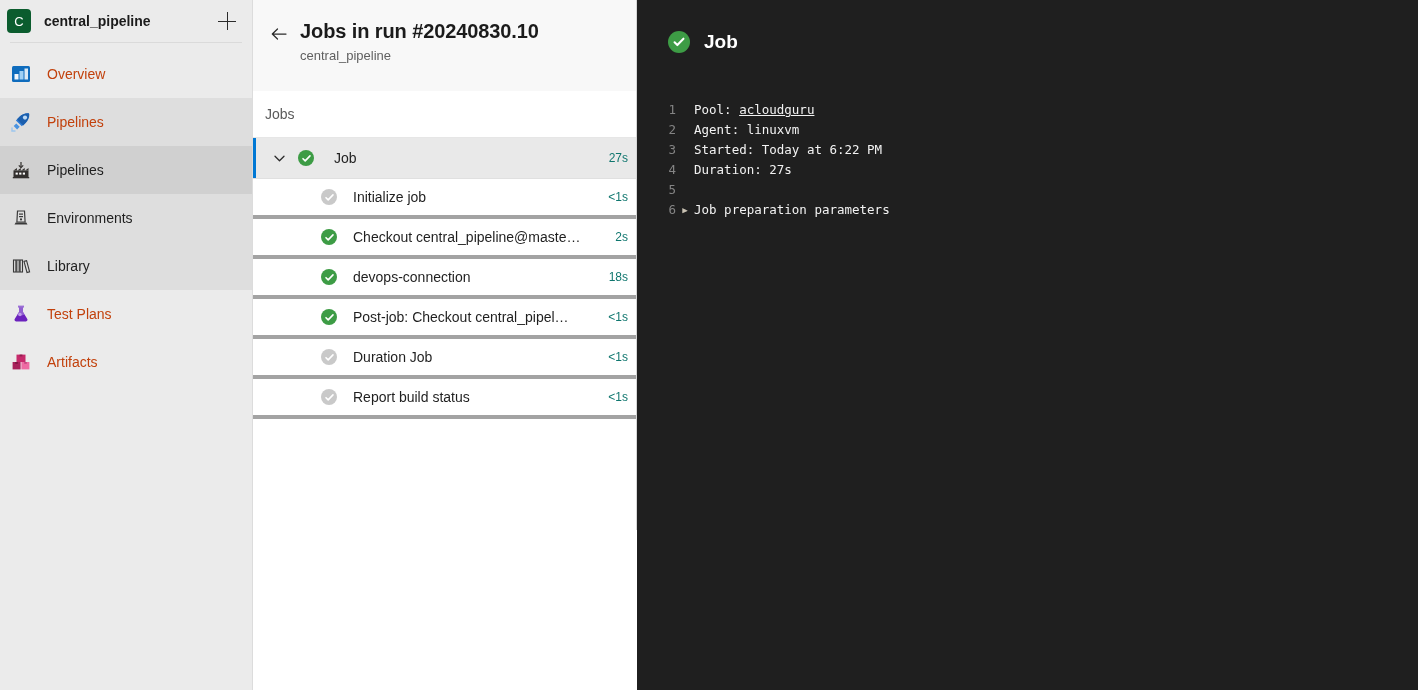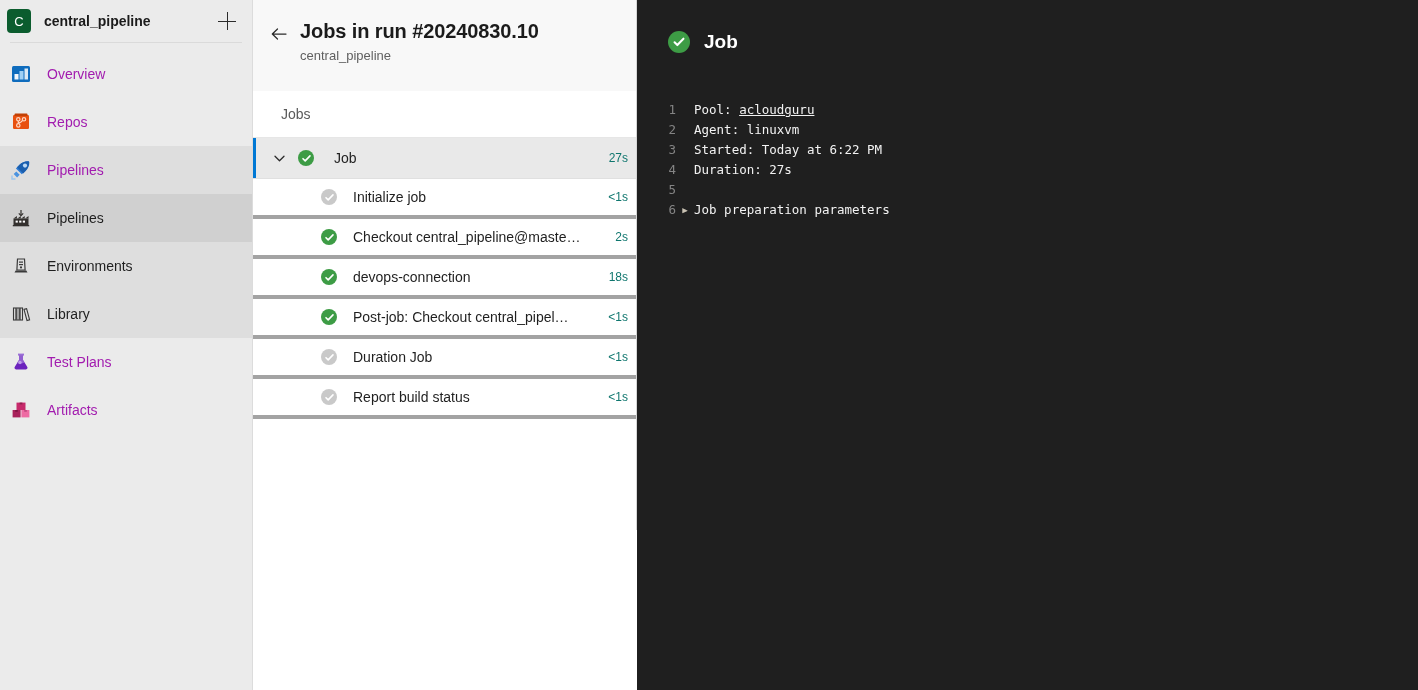--- a/index.html
+++ b/index.html
@@ -53,21 +53,21 @@
   .nav-item {
     height: 48px; display: flex; align-items: center;
     padding-left: 8px; cursor: pointer; position: relative;
   }
   .nav-item.selected { background: #d0d0d0; }
   .nav-ico {
     width: 26px; height: 26px; flex: 0 0 26px;
     display: flex; align-items: center; justify-content: center;
   }
   .nav-label {
-    margin-left: 13px; font-size: 14px; color: #a21caf;
+    margin-left: 13px; font-size: 14px; color: #c2410c;
     white-space: nowrap;
   }
   .nav-item.sub .nav-label { color: #1f1f1f; }
 
   
   .jobs-panel {
     width: 384px; flex: 0 0 384px; height: 530px;
     background: #ffffff;
     border-right: 1px solid #d6d6d6;
     display: flex; flex-direction: column;
@@ -86,21 +86,21 @@
   .run-title {
     font-size: 20px; font-weight: bold; color: #1b1b1b;
     line-height: 26px; letter-spacing: -0.1px;
   }
   .run-sub {
     font-size: 13px; color: #5f5f5f;
     margin-left: 31px; margin-top: 4px;
   }
   .jobs-section-label {
     height: 47px; display: flex; align-items: center;
-    padding-left: 28px; font-size: 14px; color: #5a5a5a;
+    padding-left: 12px; font-size: 14px; color: #5a5a5a;
     border-bottom: 1px solid #e6e6e6;
     background: #ffffff;
   }
   .jobs-list { flex: 1; background: #ffffff; overflow: hidden; }
 
   .job-row {
     height: 40px; display: flex; align-items: center;
     border-bottom: 4px solid #a3a3a3; cursor: pointer;
     position: relative; background: #ffffff;
   }
@@ -191,33 +191,20 @@
             <rect x="2" y="3" width="18" height="16" rx="1.5" fill="#0f6cbd"></rect>
             <rect x="4.5" y="11" width="4" height="5.5" fill="#ffffff" opacity="0.95"></rect>
             <rect x="9.5" y="8" width="4" height="8.5" fill="#9fd0f5"></rect>
             <rect x="14.5" y="5.5" width="3.5" height="11" fill="#ffffff" opacity="0.85"></rect>
           </svg>
         </span>
         <span class="nav-label">Overview</span>
       </div>
 
 
-      <div class="nav-item">
-        <span class="nav-ico">
-          <svg width="22" height="22" viewBox="0 0 22 22">
-            <rect x="3" y="4" width="16" height="14" rx="1.2" fill="#e8500f"></rect>
-            <rect x="4.5" y="2.6" width="13" height="2.4" rx="0.8" fill="#c24105"></rect>
-            <circle cx="8.3" cy="8.3" r="1.7" fill="none" stroke="#ffd6c2" stroke-width="1.2"></circle>
-            <circle cx="8.3" cy="14.4" r="1.7" fill="none" stroke="#ffd6c2" stroke-width="1.2"></circle>
-            <circle cx="14" cy="8.3" r="1.7" fill="none" stroke="#ffd6c2" stroke-width="1.2"></circle>
-            <path d="M8.3 10v2.7M12.4 9.6c-1 1.5-2.3 2.1-4.1 2.4" stroke="#ffd6c2" stroke-width="1.2" fill="none"></path>
-          </svg>
-        </span>
-        <span class="nav-label">Repos</span>
-      </div>
 
       <div class="nav-group shaded">
 
         <div class="nav-item">
           <span class="nav-ico">
             <svg width="24" height="24" viewBox="0 0 24 24">
               <path d="M19.5 3.2c-3.4-.2-6.6 1.2-9 3.6l-3.6 3.6 5.9 5.9 3.6-3.6c2.4-2.4 3.8-5.6 3.6-9z" fill="#2f7cd5"></path>
               <path d="M19.5 3.2c-3.4-.2-6.6 1.2-9 3.6L8 9.3l6.2 6.2 2.5-2.5c2.4-2.4 3.8-5.6 3.6-9z" fill="#1b5fae"></path>
               <circle cx="16" cy="7.6" r="2.1" fill="#bcd9f5"></circle>
               <path d="M7.3 13.4l-2.6 2.6 1.7 1.7 1.7 1.7 2.6-2.6z" fill="#4a93e0"></path>

